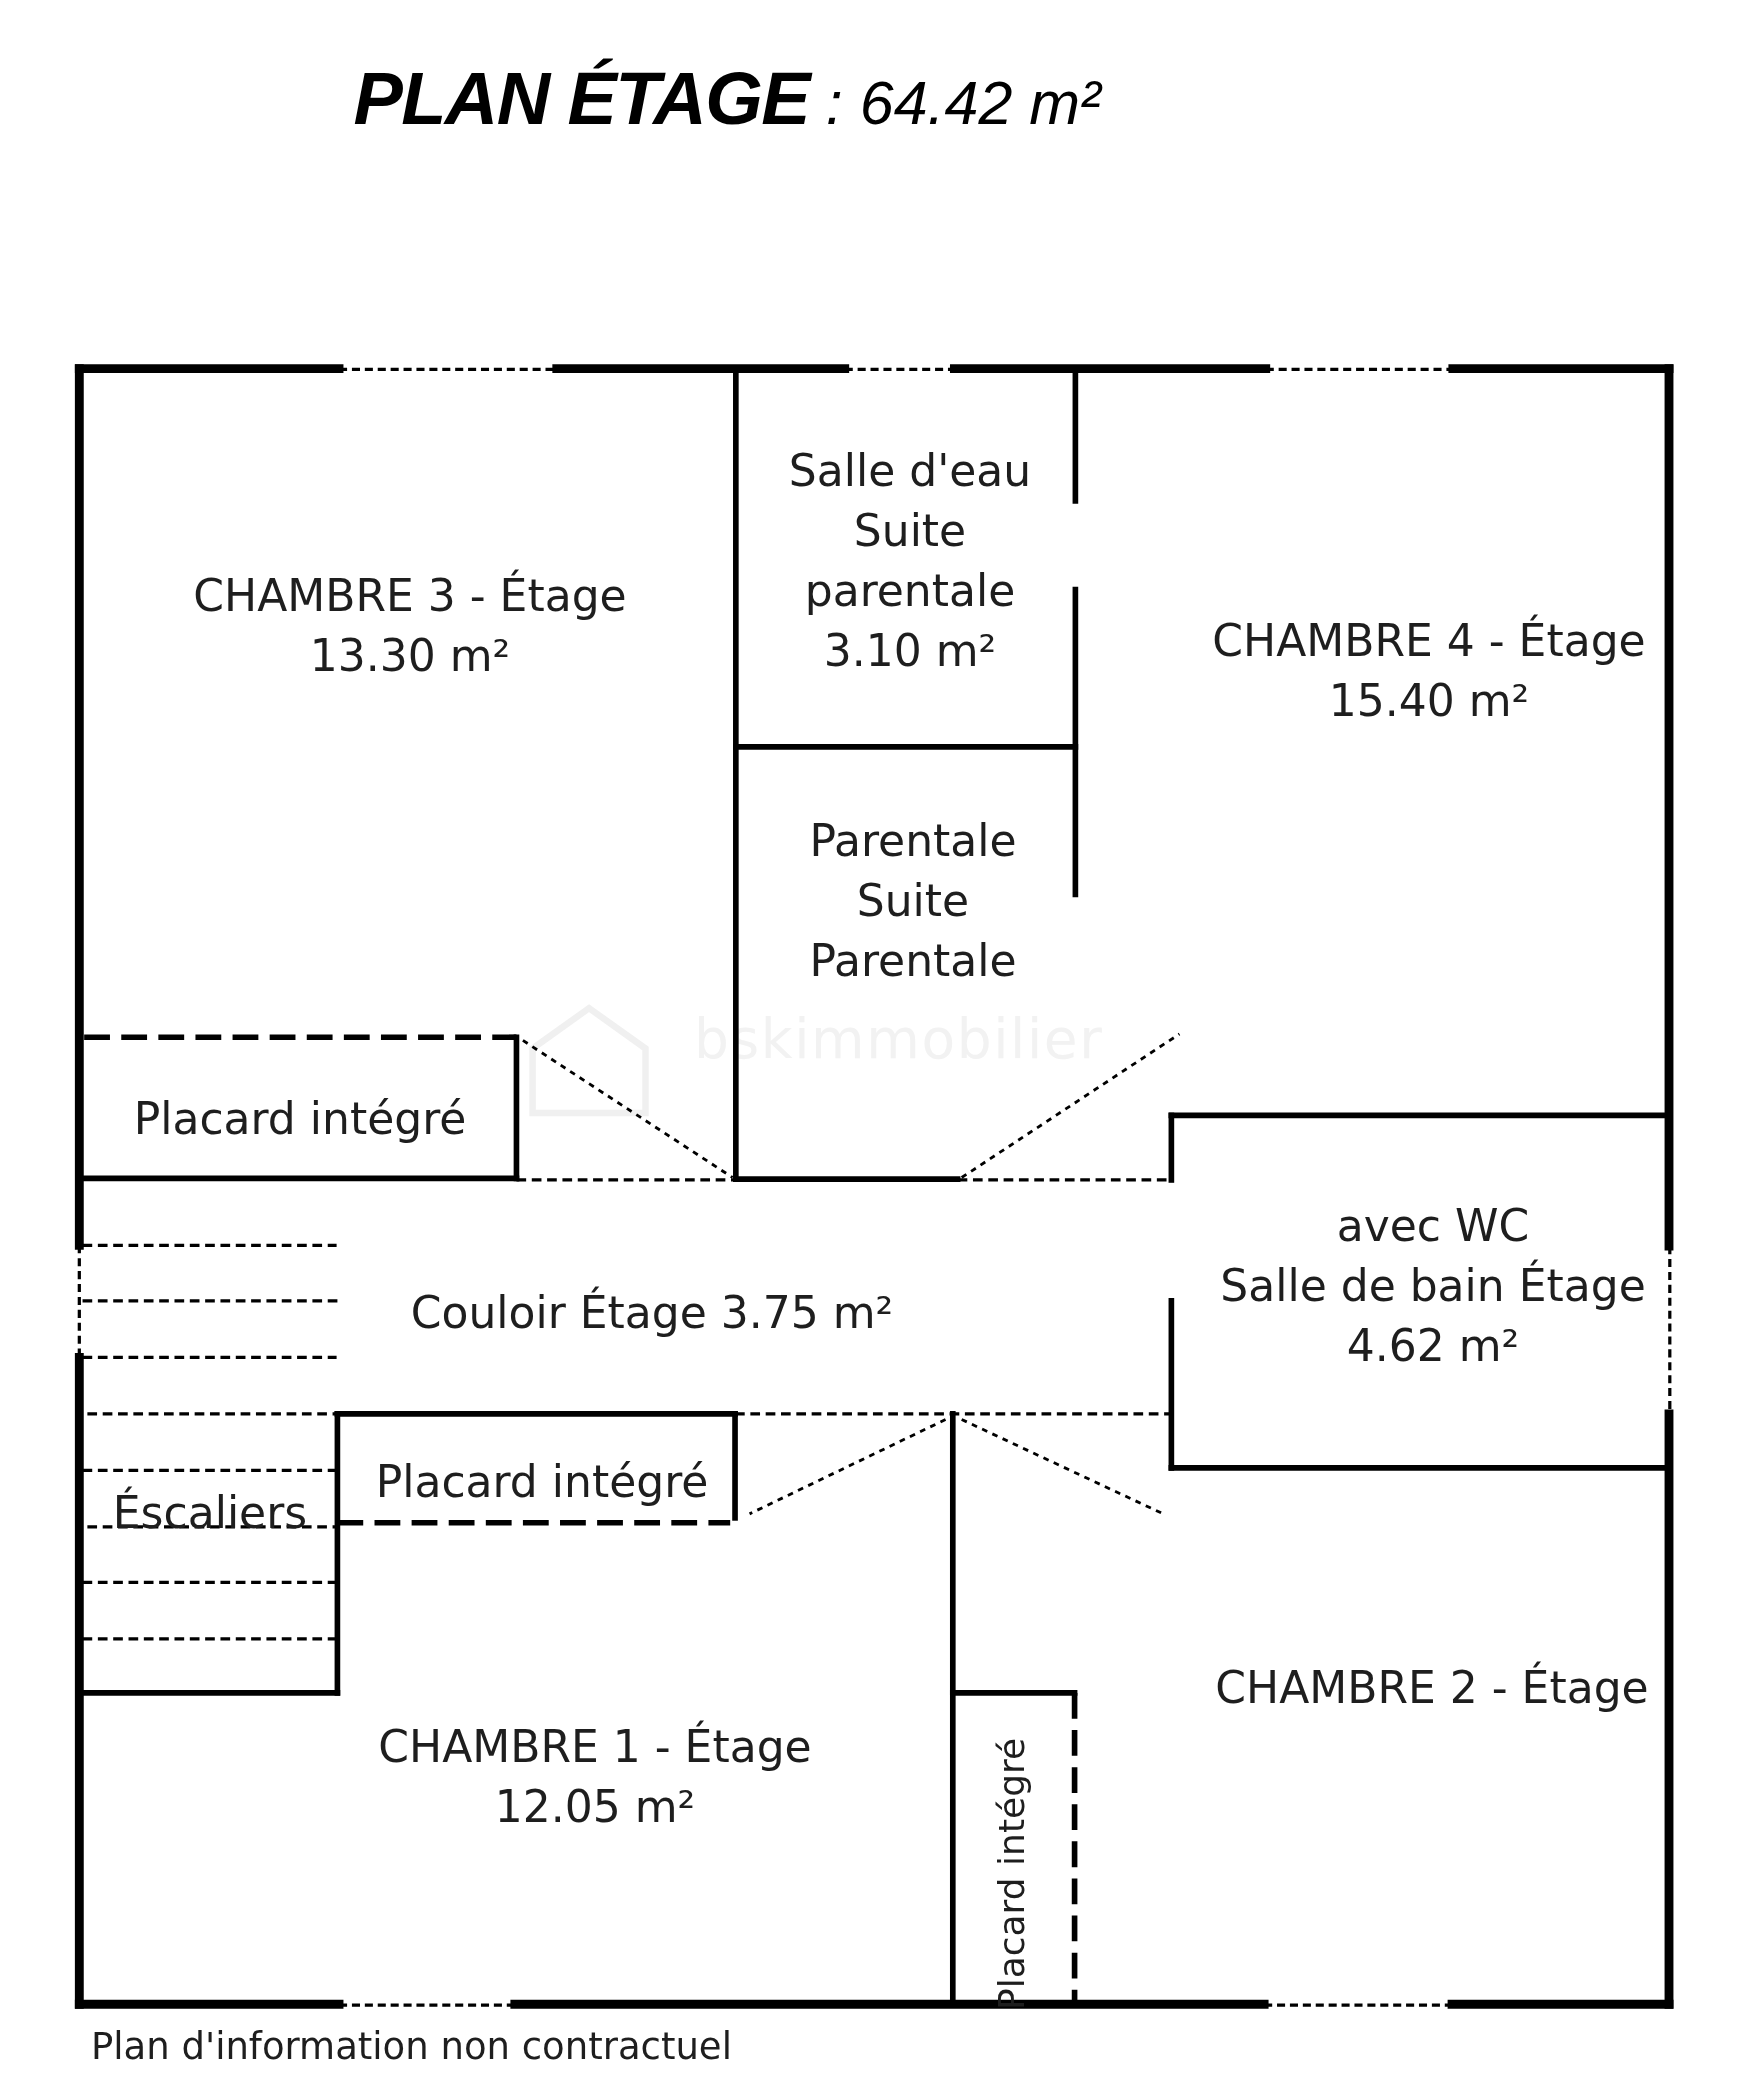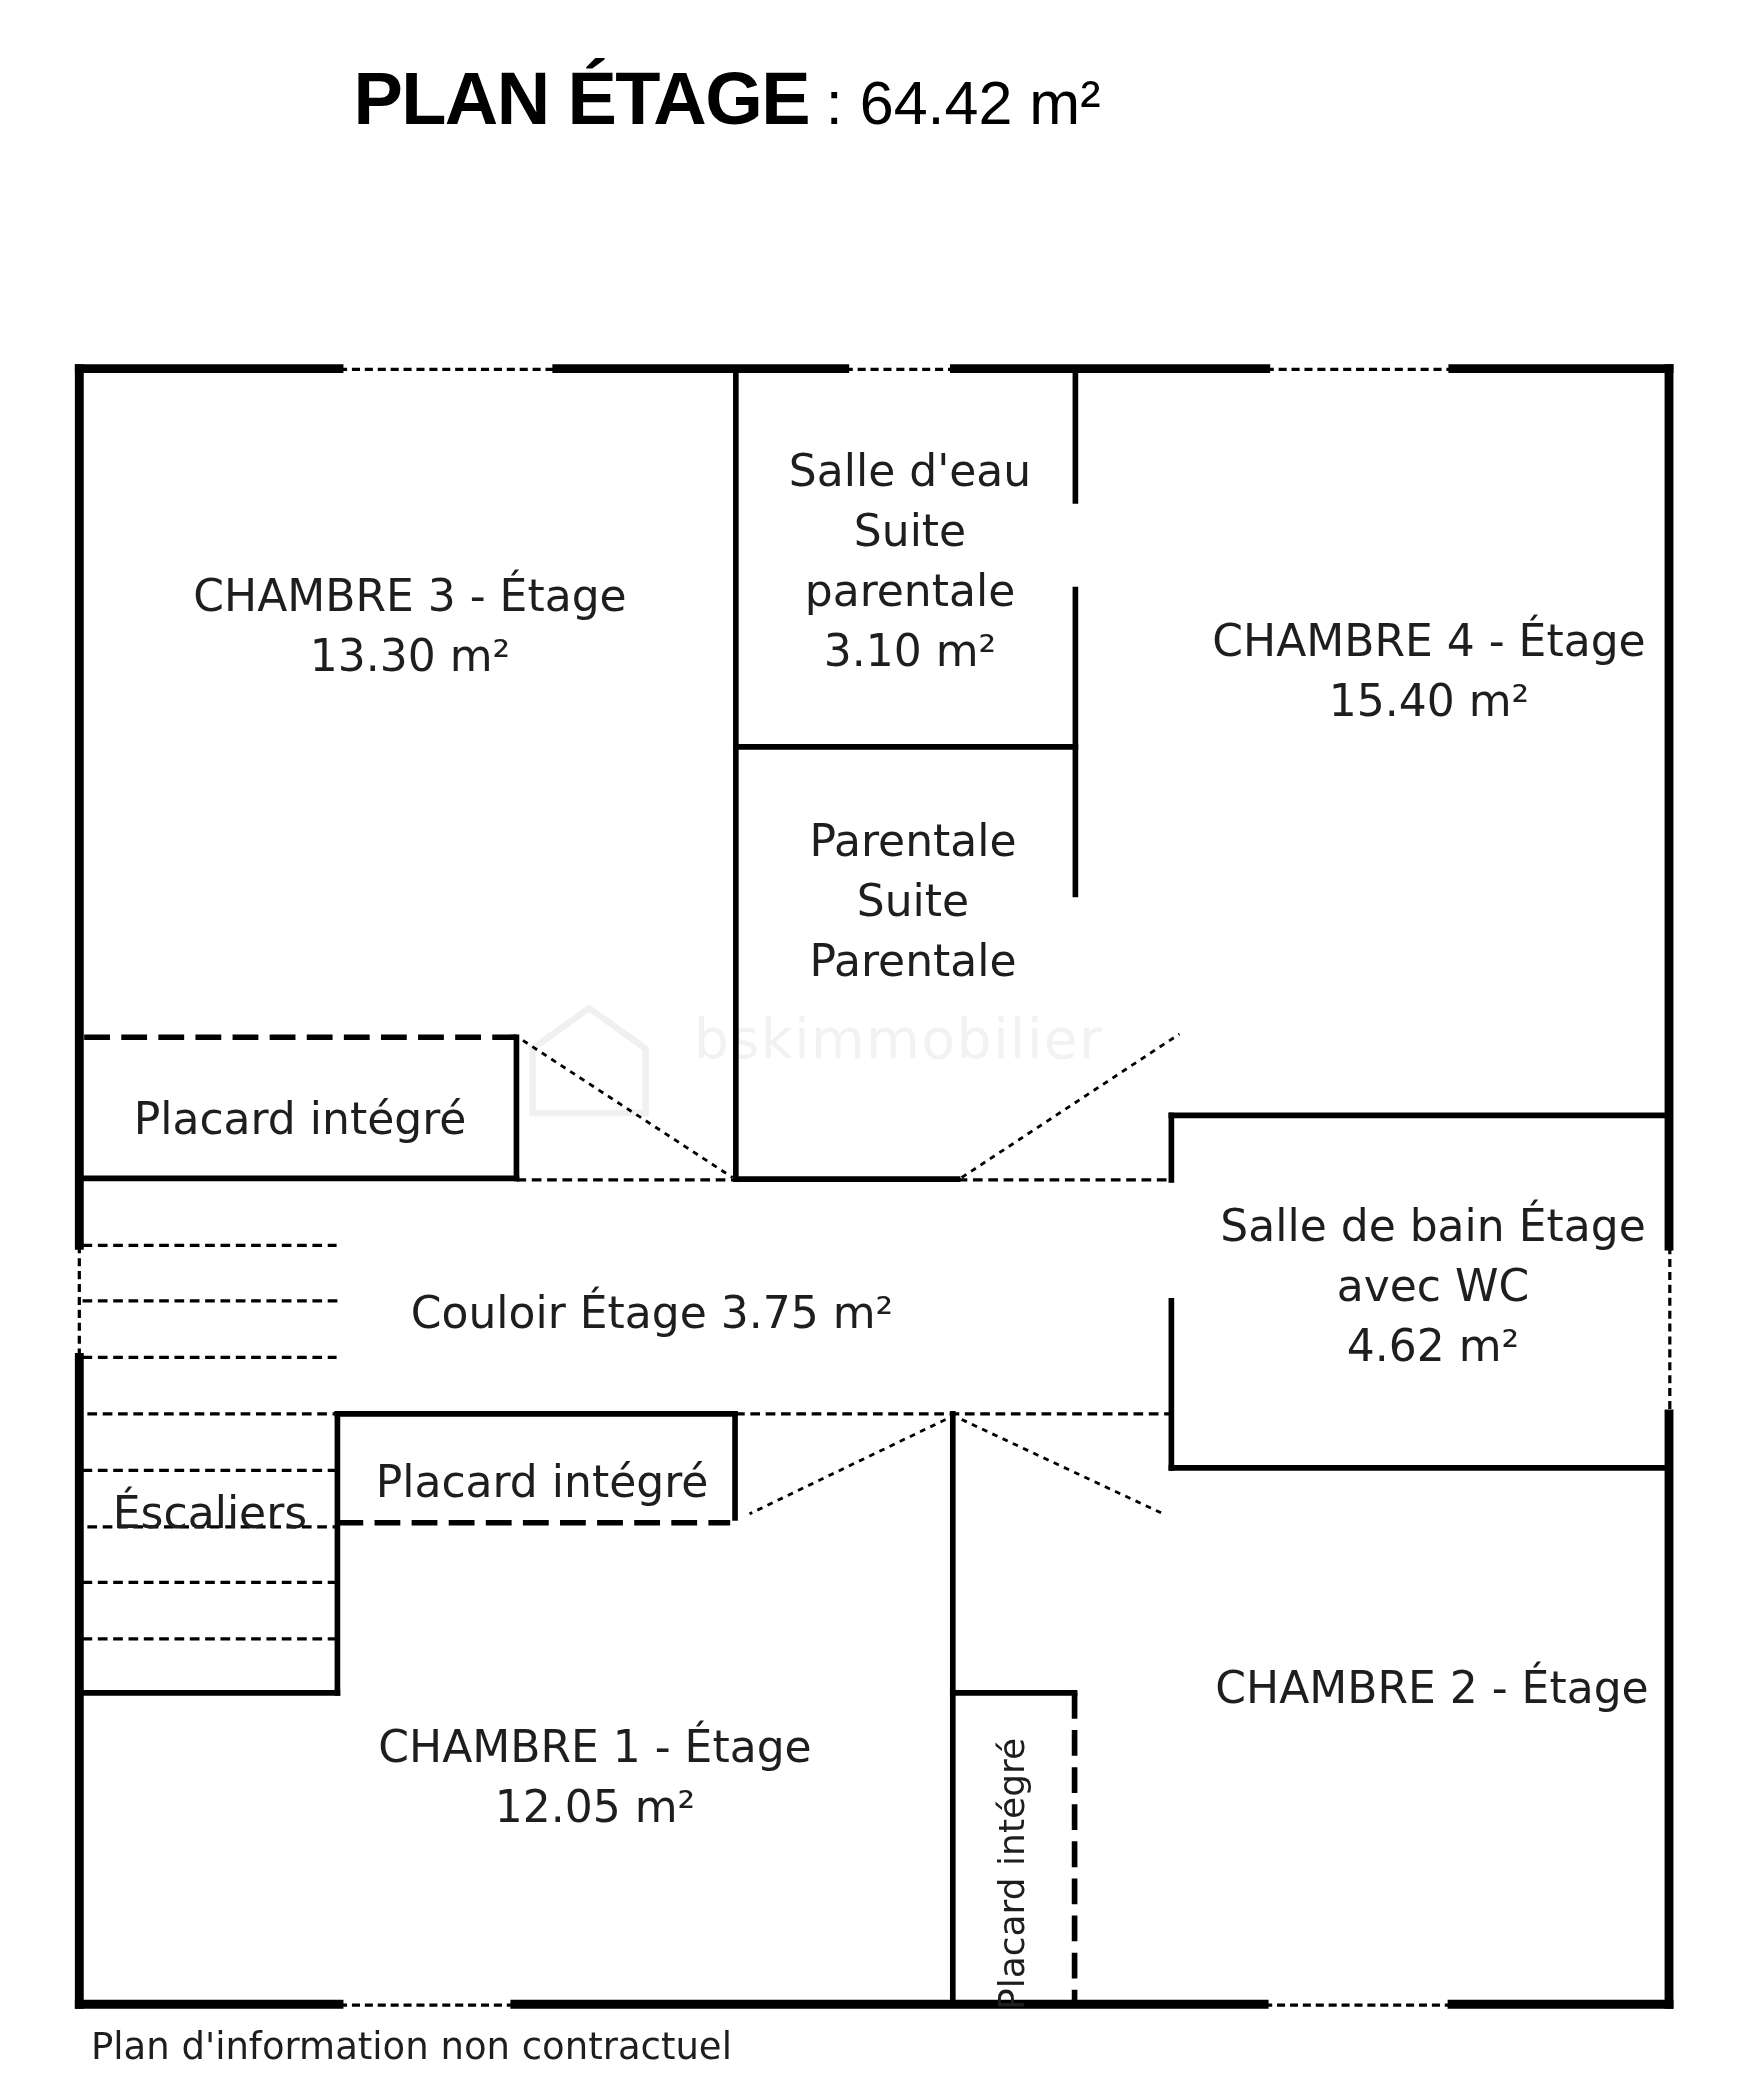--- a/index.html
+++ b/index.html
@@ -1,18 +1,18 @@
 <!DOCTYPE html>
 <html style="font-size:13px"><head>
 <meta charset="utf-8">
 <style>
   html, body { margin:0; padding:0; background:#ffffff; }
   body { width:1758px; height:2097px; position:relative; overflow:hidden; font-family:"DejaVu Sans", sans-serif; color:#1a1a1a; }
   #plan { position:absolute; left:0; top:0; width:1758px; height:2097px; }
-  .title { position:absolute; left:0; width:1454px; top:56px; text-align:center; white-space:nowrap; }
+  .title { position:absolute; left:0; width:1454px; top:56px; text-align:center; white-space:nowrap;font-style:italic; }
   .title-main { font-family:"Liberation Sans", sans-serif; font-weight:bold; font-size:74px; letter-spacing:-1.6px; color:#000; }
   .title-area { font-family:"Liberation Sans", sans-serif; font-size:61px; color:#000; }
   .label { position:absolute; text-align:center; font-family:"DejaVu Sans", sans-serif; font-size:44px; line-height:60px; color:#1e1e1e; white-space:nowrap; transform:translateX(-50%); }
   .label span { display:block; }
   .vlabel { position:absolute; font-family:"DejaVu Sans", sans-serif; font-size:36px; color:#1e1e1e; white-space:nowrap; transform-origin:left top; transform:rotate(-90deg); }
   .footer { position:absolute; left:91px; top:2025px; font-family:"DejaVu Sans", sans-serif; font-size:37px; color:#1e1e1e; white-space:nowrap; }
   .watermark { position:absolute; left:694px; top:1007px; font-family:"DejaVu Sans", sans-serif; font-size:55px; color:#f2f2f2; letter-spacing:1.6px; white-space:nowrap; }
   .wall { stroke:#000; stroke-linecap:square; fill:none; }
   .outer { stroke-width:11; }
   .inner { stroke-width:7; }
@@ -141,22 +141,22 @@
 
 <div class="label" style="left:300px; top:1089px;">
   <span>Placard intégré</span>
 </div>
 
 <div class="label" style="left:652px; top:1283px;text-align:center;">
   <span>Couloir Étage 3.75 m²</span>
 </div>
 
 <div class="label" style="left:1433px; top:1196px;">
+  <span>avec WC</span>
   <span>Salle de bain Étage</span>
-  <span>avec WC</span>
   <span>4.62 m²</span>
 </div>
 
 <div class="label" style="left:542px; top:1452px;">
   <span>Placard intégré</span>
 </div>
 
 <div class="label" style="left:210px; top:1483px;">
   <span>Éscaliers</span>
 </div>

